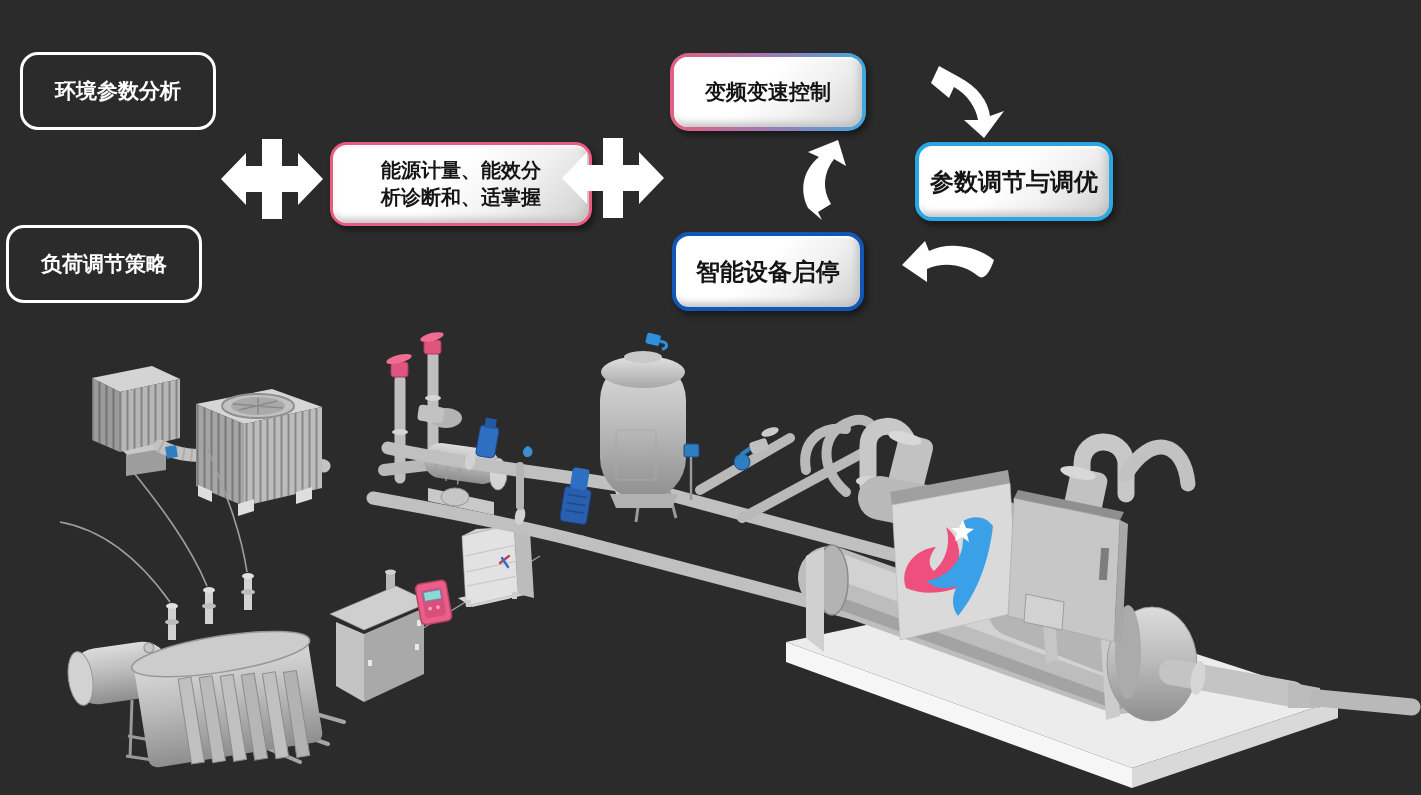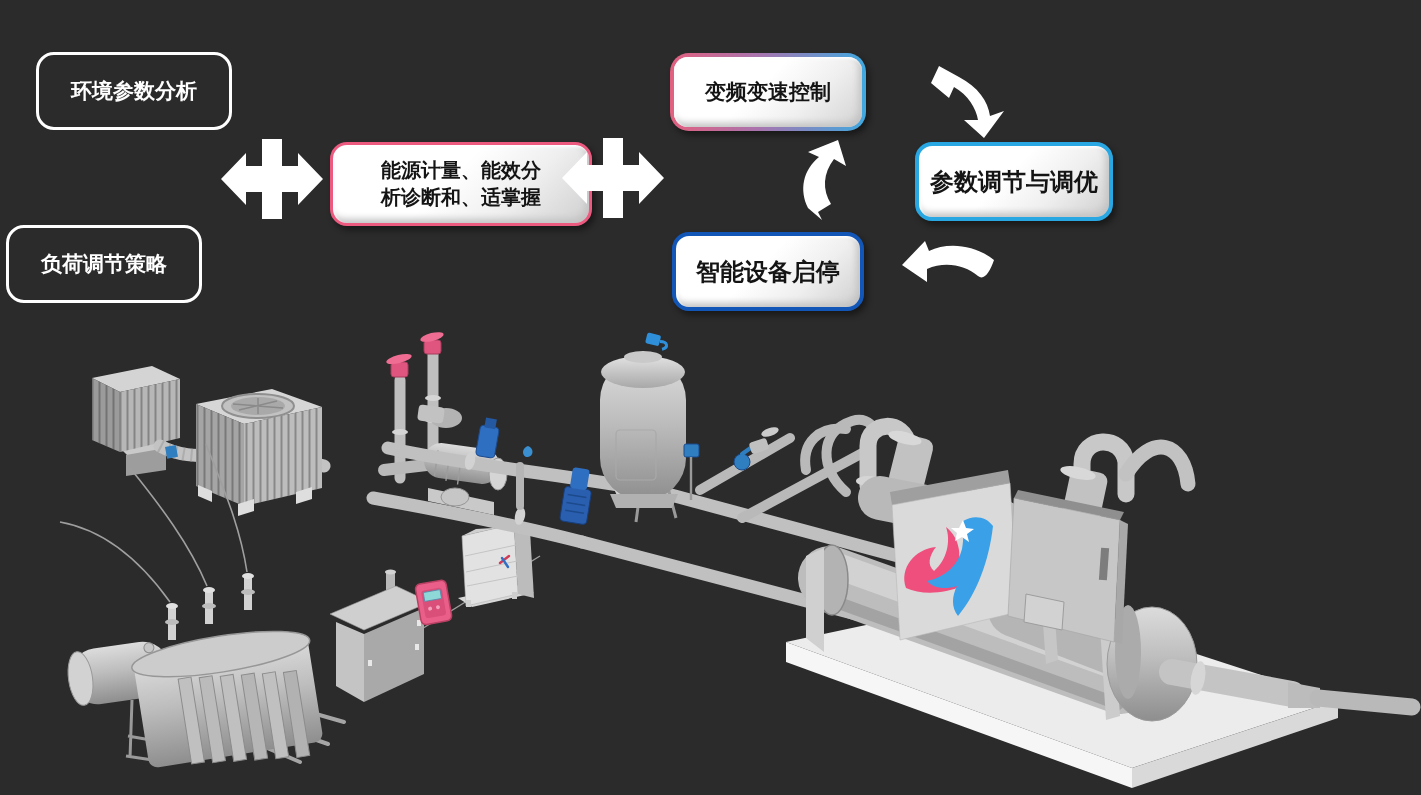--- a/index.html
+++ b/index.html
@@ -5,21 +5,21 @@
   html,body{margin:0;padding:0;background:#2b2b2b;}
   #canvas{position:relative;width:1421px;height:795px;background:#2b2b2b;overflow:hidden;
           font-family:"Liberation Sans","DejaVu Sans",sans-serif;}
   .box{position:absolute;display:flex;align-items:center;justify-content:center;
        text-align:center;font-weight:bold;box-sizing:border-box;}
   .outline{border:3px solid #ffffff;border-radius:18px;color:#ffffff;font-size:21px;
            background:transparent;}
   .fillbox{border-radius:17px;color:#141414;font-size:24px;
            background:linear-gradient(135deg,#ffffff 45%,#efefef 70%,#cfcfcf 100%);
            box-shadow:inset 2px 2px 3px #ffffff, inset -3px -4px 7px #c2c2c2, 3px 4px 6px rgba(0,0,0,.45);}
-  #box-env{left:36px;top:52px;width:196px;height:78px;}
+  #box-env{left:20px;top:52px;width:196px;height:78px;}
   #box-load{left:6px;top:225px;width:196px;height:78px;}
   #box-energy{left:330px;top:142px;width:262px;height:84px;border:3px solid #ec5a7f;
               font-size:20px;line-height:1.35;white-space:pre-line;}
   #box-vfd-wrap{position:absolute;left:670px;top:53px;width:196px;height:78px;border-radius:19px;
                 padding:4px;box-sizing:border-box;
                 background:linear-gradient(90deg,#e2607f 0%,#a974ae 45%,#3fa9e0 100%);
                 box-shadow:3px 4px 6px rgba(0,0,0,.45);}
   #box-vfd{position:relative;width:100%;height:100%;border-radius:14px;display:flex;
            align-items:center;justify-content:center;color:#141414;font-size:21px;font-weight:bold;
            background:linear-gradient(135deg,#ffffff 45%,#efefef 70%,#d2d2d2 100%);

